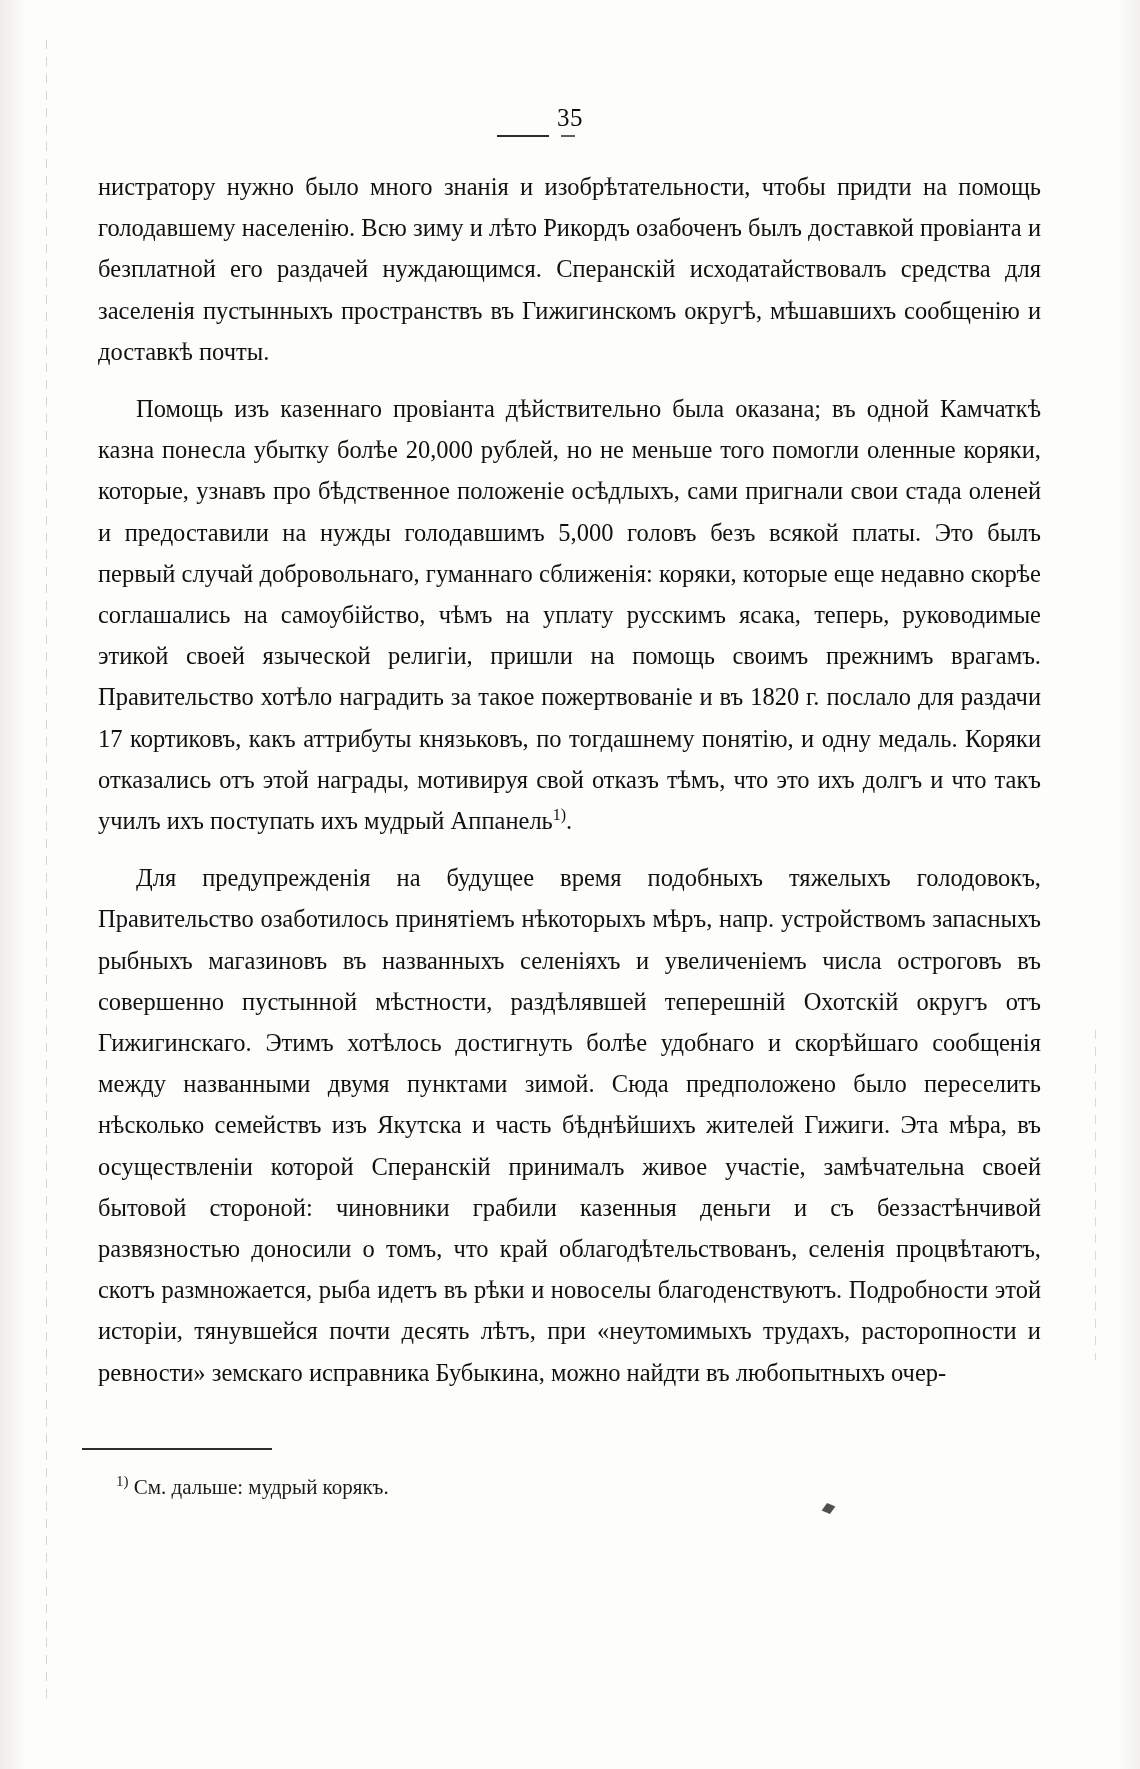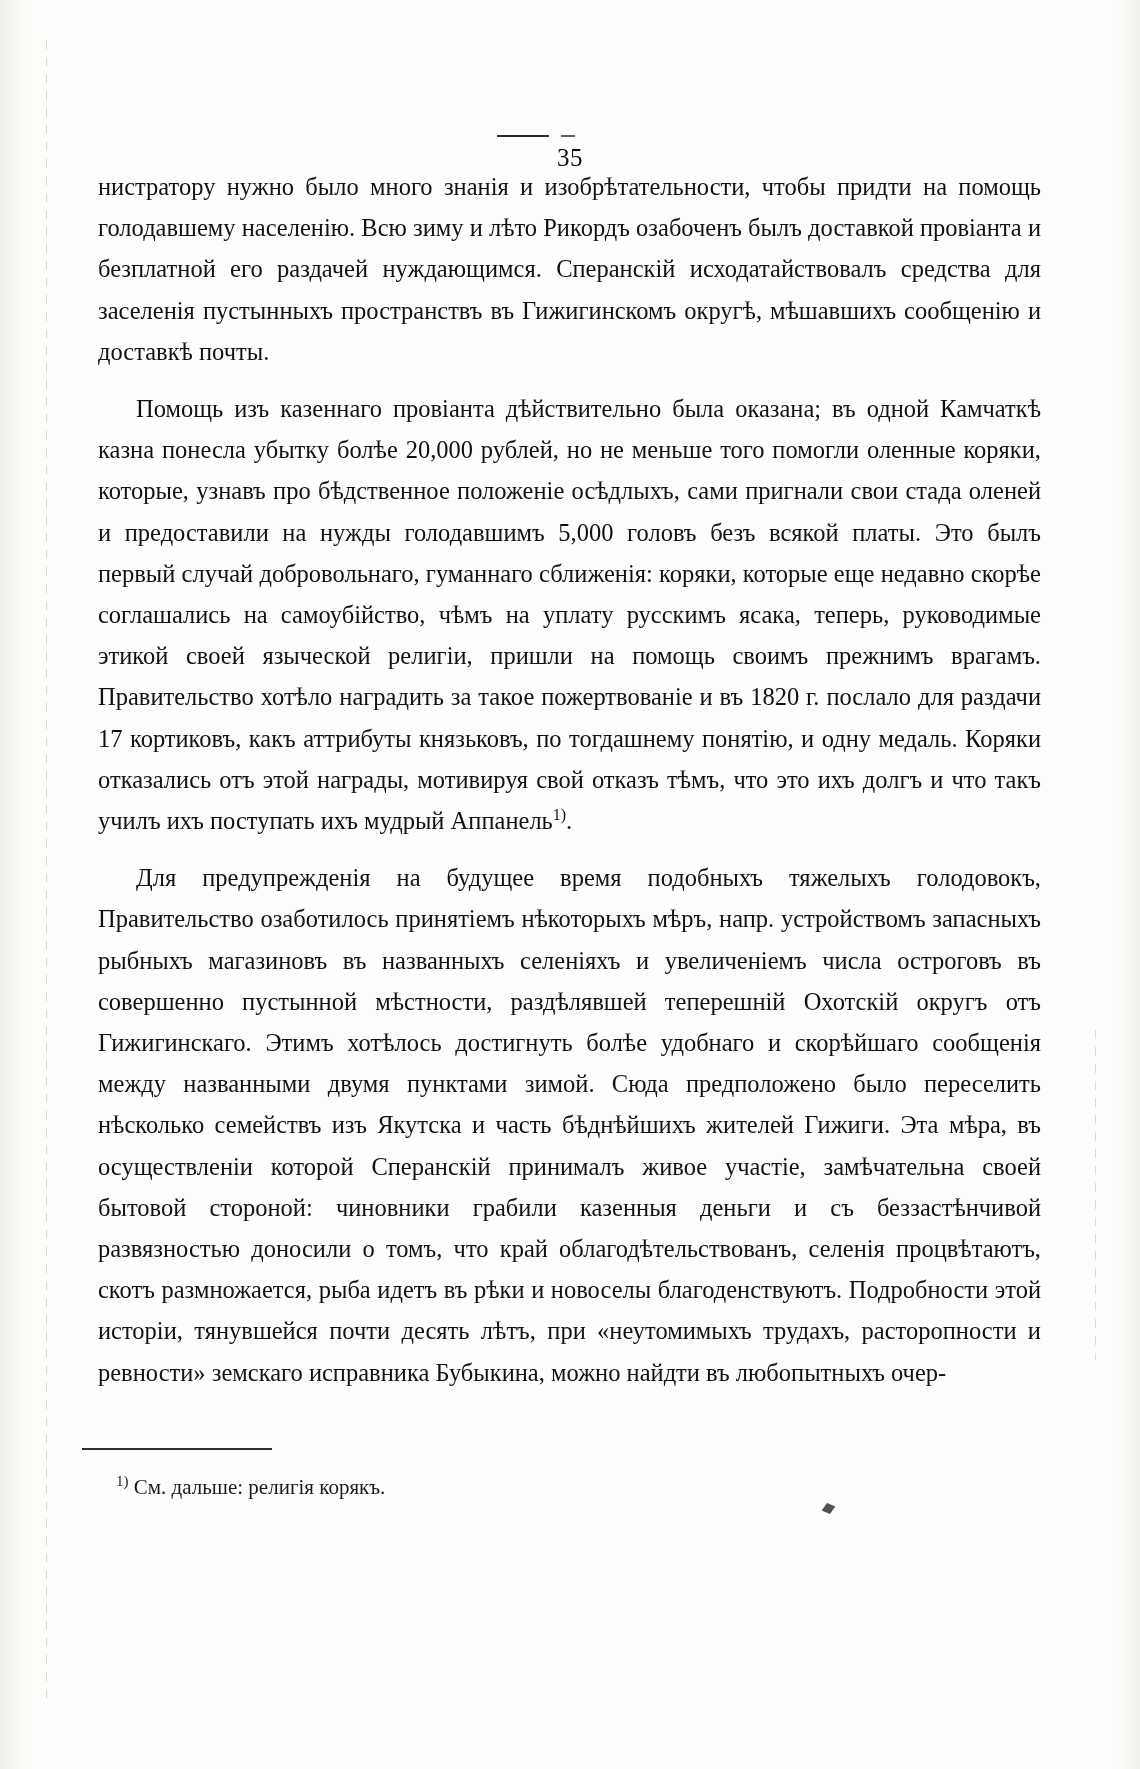--- a/index.html
+++ b/index.html
@@ -55,21 +55,20 @@
     background: repeating-linear-gradient(to bottom, #d3d1cc 0px, #d3d1cc 9px, transparent 9px, transparent 17px);
     opacity: .8;
   }
 
   .page-number-block {
     position: absolute;
     top: 104px;
     left: 0;
     width: 1140px;
     text-align: center;
-    margin-top: 40px;
   }
   .page-number {
     font-size: 25px;
     letter-spacing: 0.5px;
     display: inline-block;
     position: relative;
   }
   .folio-rule {
     position: absolute;
     top: 135px;
@@ -162,17 +161,17 @@
 
   <div class="body-text">
     <p class="no-indent">нистратору нужно было много знанія и изобрѣтательности, чтобы придти на помощь голодавшему населенію. Всю зиму и лѣто Рикордъ озабоченъ былъ доставкой провіанта и безплатной его раздачей нуждающимся. Сперанскій исходатайствовалъ средства для заселенія пустынныхъ пространствъ въ Гижигинскомъ округѣ, мѣшавшихъ сообщенію и доставкѣ почты.</p>
     <p><span>Помощь изъ казеннаго провіанта дѣйствительно была оказана; въ одной Камчаткѣ казна понесла убытку болѣе 20,000 рублей, но не меньше того помогли оленные коряки, которые, узнавъ про бѣдственное положеніе осѣдлыхъ, сами пригнали свои стада оленей и предоставили на нужды голодавшимъ 5,000 головъ безъ всякой платы. Это былъ первый случай добровольнаго, гуманнаго сближенія: коряки, которые еще недавно скорѣе соглашались на самоубійство, чѣмъ на уплату русскимъ ясака, теперь, руководимые этикой своей языческой религіи, пришли на помощь своимъ прежнимъ врагамъ. Правительство хотѣло наградить за такое пожертвованіе и въ 1820 г. послало для раздачи 17 кортиковъ, какъ аттрибуты князьковъ, по тогдашнему понятію, и одну медаль. Коряки отказались отъ этой награды, мотивируя свой отказъ тѣмъ, что это ихъ долгъ и что такъ училъ ихъ поступать ихъ мудрый Аппанель</span><span class="fn-ref">1)</span>.</p>
     <p>Для предупрежденія на будущее время подобныхъ тяжелыхъ голодовокъ, Правительство озаботилось принятіемъ нѣкоторыхъ мѣръ, напр. устройствомъ запасныхъ рыбныхъ магазиновъ въ названныхъ селеніяхъ и увеличеніемъ числа остроговъ въ совершенно пустынной мѣстности, раздѣлявшей теперешній Охотскій округъ отъ Гижигинскаго. Этимъ хотѣлось достигнуть болѣе удобнаго и скорѣйшаго сообщенія между названными двумя пунктами зимой. Сюда предположено было переселить нѣсколько семействъ изъ Якутска и часть бѣднѣйшихъ жителей Гижиги. Эта мѣра, въ осуществленіи которой Сперанскій принималъ живое участіе, замѣчательна своей бытовой стороной: чиновники грабили казенныя деньги и съ беззастѣнчивой развязностью доносили о томъ, что край облагодѣтельствованъ, селенія процвѣтаютъ, скотъ размножается, рыба идетъ въ рѣки и новоселы благоденствуютъ. Подробности этой исторіи, тянувшейся почти десять лѣтъ, при «неутомимыхъ трудахъ, расторопности и ревности» земскаго исправника Бубыкина, можно найдти въ любопытныхъ очер-</p>
   </div>
 
   <div class="footnote-rule"></div>
   <div class="footnote">
     <span class="footnote-marker">1)</span>
-    <span>См. дальше: религія корякъ.</span>
+    <span>См. дальше: мудрый корякъ.</span>
   </div>
   <div class="stray-mark"></div>
 
 </div>
 
 </body></html>

